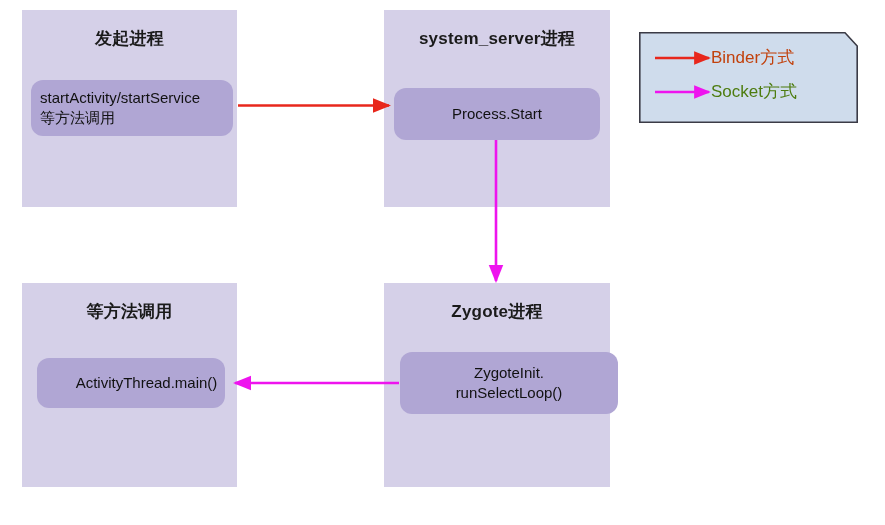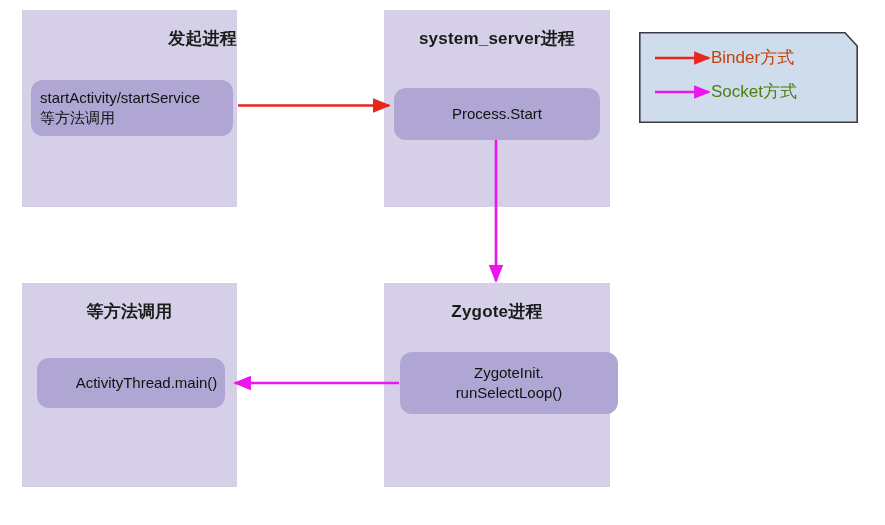--- a/index.html
+++ b/index.html
@@ -89,21 +89,21 @@
   }
   .legend-label.binder { color: #c2410c; }
   .legend-label.socket { color: #4d7c0f; text-align: right; }
 </style>
 </head>
 <body>
 
 <div id="canvas">
 
   <div class="panel" style="left:22px; top:10px; width:215px; height:197px;">
-    <div class="panel-title" style="top:17px;text-align:right;">发起进程</div>
+    <div class="panel-title" style="top:17px;">发起进程</div>
   </div>
   <div class="method-box left" style="left:31px; top:80px; width:202px; height:56px;">
     <div>
       <div>startActivity/startService</div>
       <div>等方法调用</div>
     </div>
   </div>
 
   <div class="panel" style="left:384px; top:10px; width:226px; height:197px;">
     <div class="panel-title" style="top:17px;">system_server进程</div>

